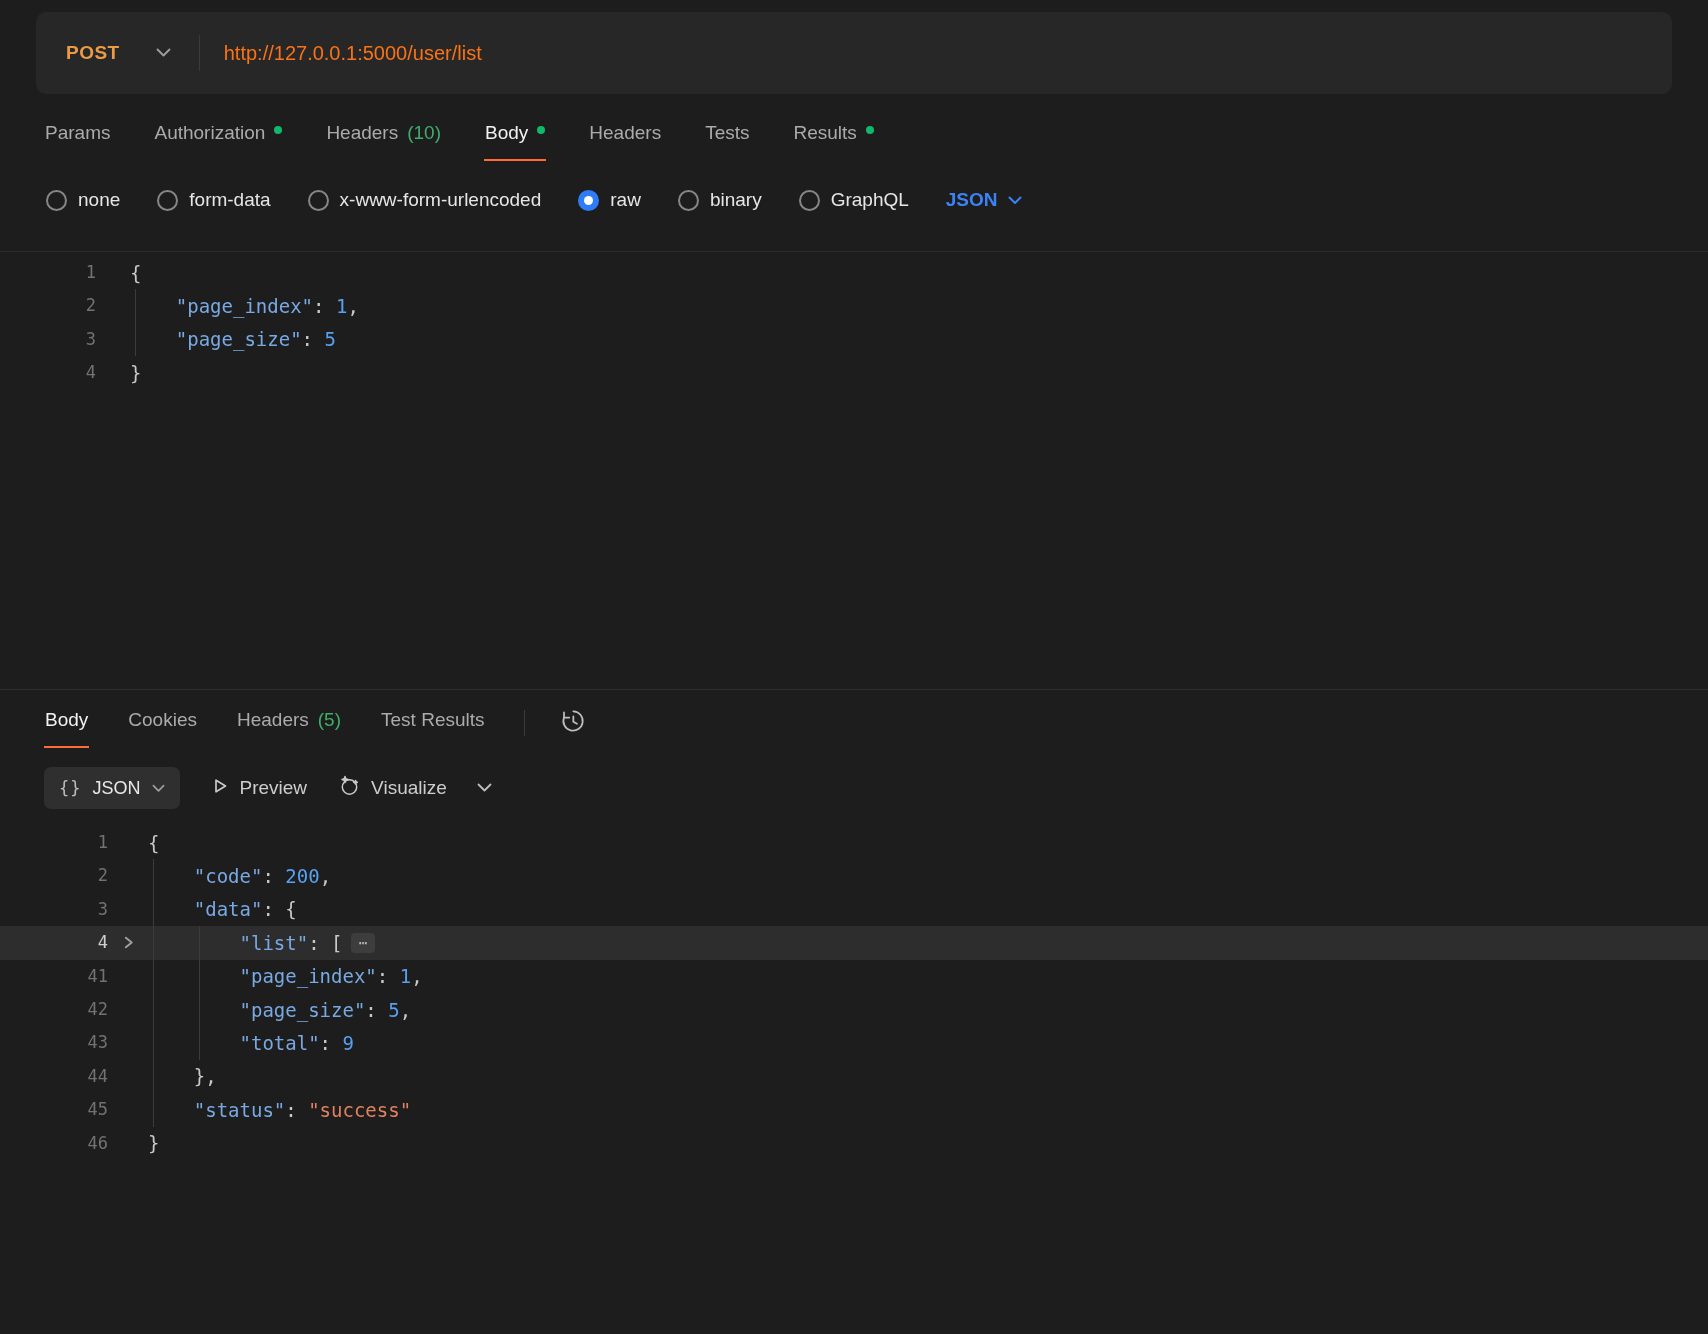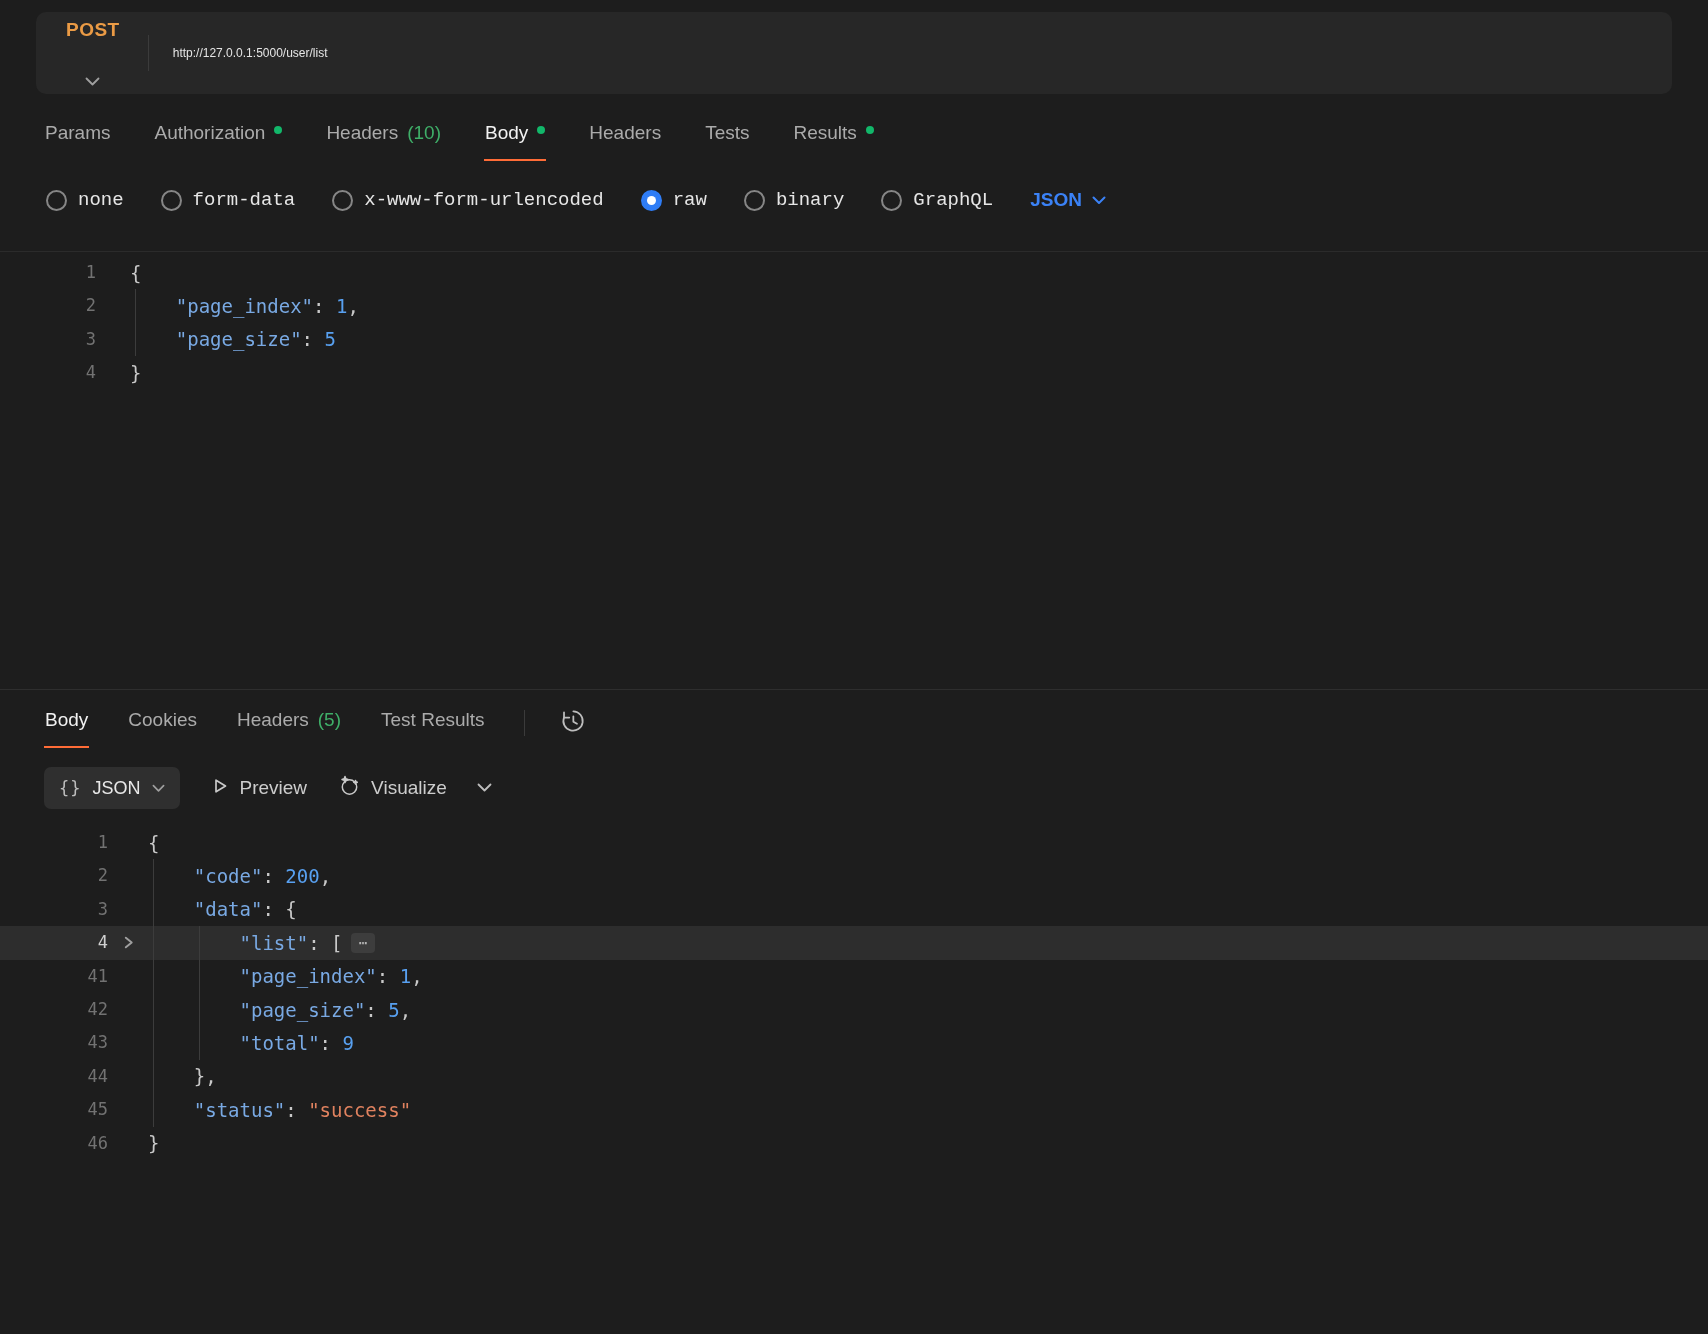--- a/index.html
+++ b/index.html
@@ -11,47 +11,47 @@
     overflow: hidden;
     position: relative;
   }
 
   
   .url-bar {
     position: absolute; left: 36px; top: 12px; right: 36px; height: 82px;
     background: #272727; border-radius: 10px;
     display: flex; align-items: center;
   }
-  .method { display: flex; align-items: center; gap: 36px; padding: 0 28px 0 30px; cursor: pointer; flex-direction: column; }
+  .method { display: flex; align-items: center; gap: 36px; padding: 0 28px 0 30px; cursor: pointer; }
   .method-label { color: #eb9b45; font-weight: 700; font-size: 19px; letter-spacing: .5px; }
   .vdiv { width: 1px; height: 36px; background: #3b3b3b; }
   .url-input {
     flex: 1; background: transparent; border: none; outline: none;
-    color: #e5e5e5; font-size: 12px; padding: 0 30px 0 24px;
+    color: #f97316; font-size: 20px; padding: 0 30px 0 24px;
     font-family: "Liberation Sans", sans-serif;
   }
 
   
   .req-tabs { position: absolute; left: 44px; top: 110px; display: flex; gap: 42px; text-align: right; }
   .res-tabs { position: absolute; left: 44px; top: 697px; display: flex; align-items: center; gap: 38px; }
   .res-tabs-list { display: flex; gap: 38px; }
   .tab {
     display: flex; align-items: center; gap: 9px;
     padding: 12px 1px 15px; font-size: 19px; color: #ababab;
     cursor: pointer; border-bottom: 2px solid transparent;
   }
   .tab.active { color: #f2f2f2; border-bottom-color: #ff6c37; }
   .tab-count { color: #3fae68; }
   .dot { width: 8px; height: 8px; border-radius: 50%; background: #12b76a; margin-top: -6px; }
   .tab-divider { width: 1px; height: 26px; background: #3b3b3b; }
   .history-btn { display: flex; align-items: center; cursor: pointer; margin-left: -4px; }
 
   
   .body-type-row { position: absolute; left: 46px; top: 178px; display: flex; align-items: center; gap: 37px; height: 44px; }
-  .body-types { display: flex; align-items: flex-end; gap: 37px; font-family: Liberation Mono, monospace; }
+  .body-types { display: flex; align-items: flex-end; gap: 37px; }
   .radio-item { display: flex; align-items: center; gap: 11px; cursor: pointer; font-size: 19px; color: #e6e6e6; }
   .radio { width: 21px; height: 21px; border-radius: 50%; border: 2px solid #868686; position: relative; flex: 0 0 auto; }
   .radio-item.selected .radio { border-color: #2f7df6; background: #2f7df6; }
   .radio-item.selected .radio::after {
     content: ""; position: absolute; inset: 0; margin: auto;
     width: 9px; height: 9px; border-radius: 50%; background: #ffffff;
   }
   .json-select { display: flex; align-items: center; gap: 10px; color: #3b82f6; font-size: 19px; font-weight: 600; cursor: pointer; }
 
   

